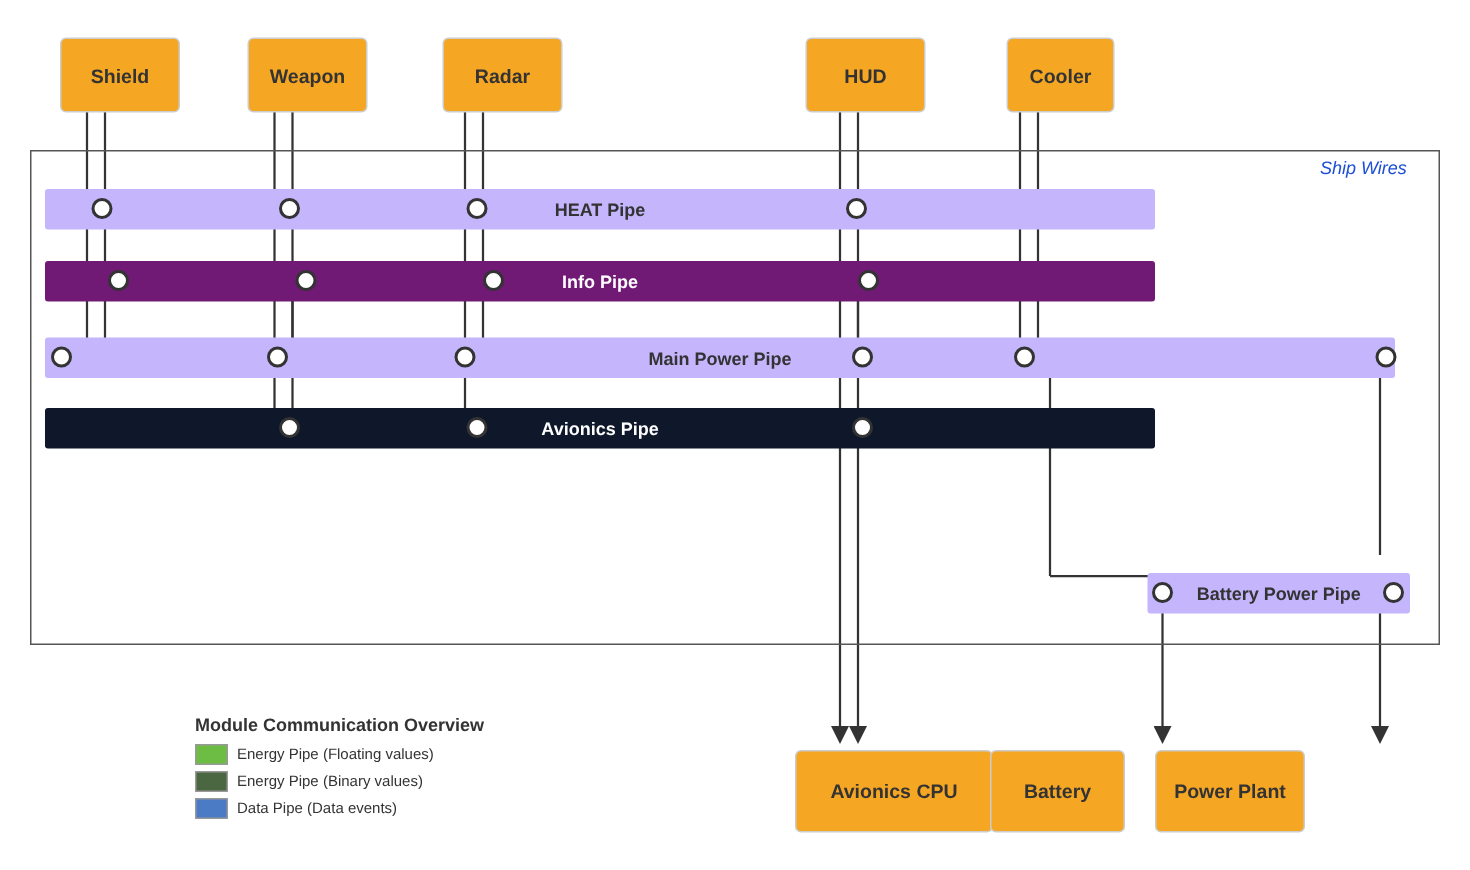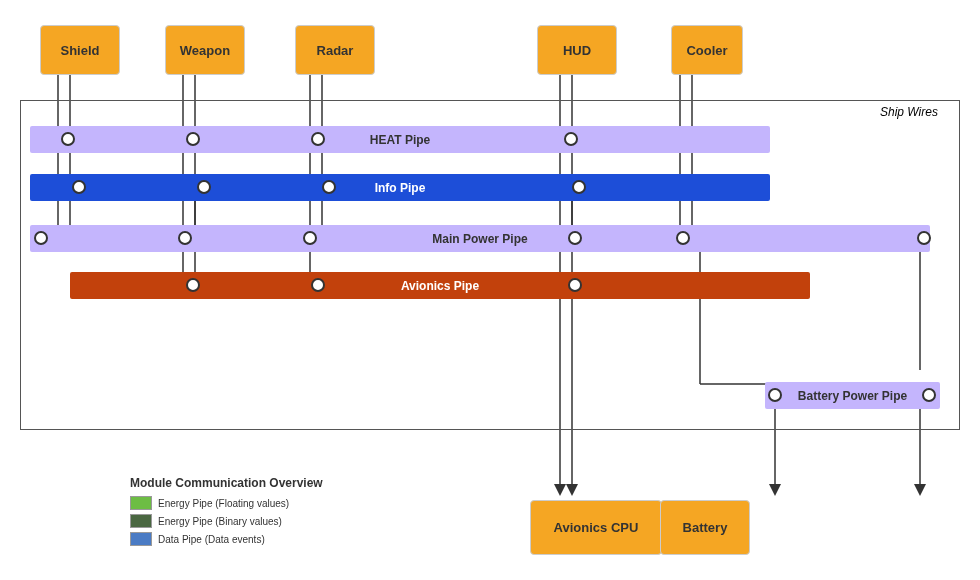--- a/index.html
+++ b/index.html
@@ -48,22 +48,22 @@
       display: flex;
       align-items: center;
       justify-content: center;
       font-size: 12px;
       color: #333;
       font-weight: 600;
       border-radius: 2px;
     }
 
     .pipe-green-light { background: #c4b5fd; }
-    .pipe-green-dark { background: #c2410c; margin-left: 40px; }
-    .pipe-blue { background: #1d4ed8; color: #fff; }
+    .pipe-green-dark { background: #0f172a; }
+    .pipe-blue { background: #701a75; color: #fff; }
 
     
     .connector {
       position: absolute;
       width: 14px;
       height: 14px;
       border-radius: 50%;
       background: #fff;
       border: 2px solid #333;
     }
@@ -153,21 +153,21 @@
       <path d="M0,0 L0,8 L8,4 z" fill="#333"></path>
     </marker>
   </defs>
 </svg>
 
 <div class="diagram-container">
 
   <div class="ship-wires-box" style="left:10px; top:90px; width:940px; height:330px;">
   </div>
 
-  <div style="position:absolute; left:870px; top:95px; font-size:12px; color:#000000; font-style:italic;">Ship Wires</div>
+  <div style="position:absolute; left:870px; top:95px; font-size:12px; color:#1d4ed8; font-style:italic;">Ship Wires</div>
 
   <div class="orange-box" style="left:30px; top:15px; width:80px; height:50px;">
     <span>Shield</span>
   </div>
   <div class="orange-box" style="left:155px; top:15px; width:80px; height:50px;align-items:center;">
     <span>Weapon</span>
   </div>
   <div class="orange-box" style="left:285px; top:15px; width:80px; height:50px;">
     <span>Radar</span>
   </div>
@@ -220,20 +220,23 @@
   <div class="connector" style="left:558px; top:268px;"></div>
 
   <div class="connector" style="left:758px; top:378px;"></div>
   <div class="connector" style="left:912px; top:378px;"></div>
 
   <div class="orange-box" style="left:520px; top:490px; width:132px; height:55px;">
     <span>Avionics CPU</span>
   </div>
   <div class="orange-box" style="left:650px; top:490px; width:90px; height:55px;">
     <span>Battery</span>
+  </div>
+  <div class="orange-box" style="left:760px; top:490px; width:100px; height:55px;">
+    <span>Power Plant</span>
   </div>
 
   <div class="legend" style="left:120px; bottom:20px;">
     <div class="legend-title">Module Communication Overview</div>
     <div class="legend-item">
       <div class="legend-swatch" style="background:#6DBD44;"></div>
       <span>Energy Pipe (Floating values)</span>
     </div>
     <div class="legend-item">
       <div class="legend-swatch" style="background:#4A6741;"></div>

